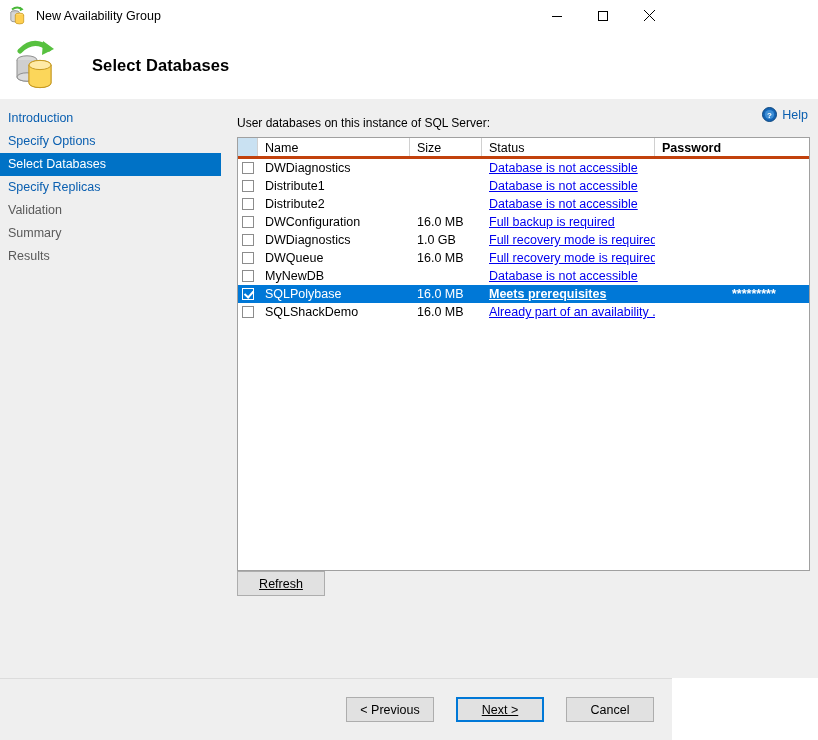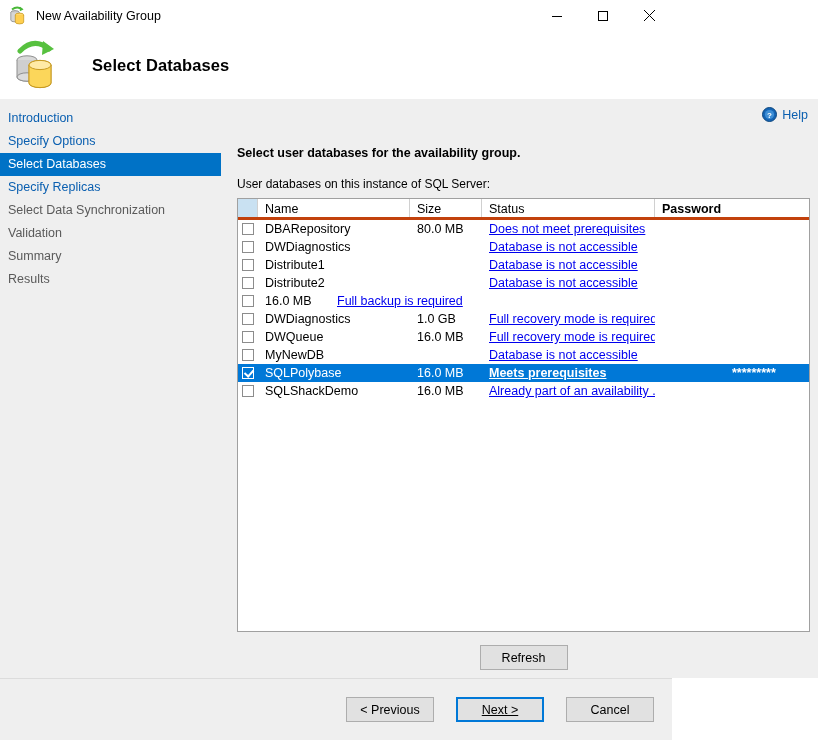--- a/index.html
+++ b/index.html
@@ -258,22 +258,22 @@
     letter-spacing: 0px;
     font-size: 12.5px;
     padding-left: 2px;
   }
   .grid-row.selected .pw-mask { color: #ffffff; }
 
   
   .refresh-row {
     width: 573px;
     display: flex;
-    justify-content: center;
-    margin-top: 13px;
+    justify-content: flex-start;
+    text-decoration: underline;
   }
   .btn {
     font-family: "Liberation Sans", sans-serif;
     font-size: 12.5px;
     color: #000000;
     background: #e1e1e1;
     border: 1px solid #adadad;
     height: 25px;
     min-width: 88px;
     padding: 0 10px;
@@ -353,65 +353,54 @@
     <div class="banner-title">Select Databases</div>
   </div>
 
   <div class="body">
 
     <div class="sidebar">
       <div class="nav-item">Introduction</div>
       <div class="nav-item">Specify Options</div>
       <div class="nav-item selected">Select Databases</div>
       <div class="nav-item">Specify Replicas</div>
-      <div class="nav-item disabled">Select Data Synchronization</div>
       <div class="nav-item disabled">Validation</div>
       <div class="nav-item disabled">Summary</div>
       <div class="nav-item disabled">Results</div>
     </div>
     <div class="sidebar-divider"></div>
 
     <div class="content">
 
       <div class="help-link">
         <span class="help-icon">
           <svg width="15" height="15" viewBox="0 0 15 15">
             <circle cx="7.5" cy="7.5" r="7" fill="#1464b4" stroke="#0c477f" stroke-width="1"></circle>
             <circle cx="7.5" cy="7.5" r="4.6" fill="#3e8fd6"></circle>
             <text x="7.5" y="11" font-family="Liberation Sans, sans-serif" font-size="8" font-weight="bold" fill="#ffffff" text-anchor="middle">?</text>
           </svg>
         </span>
         <span>Help</span>
       </div>
 
-      <div class="content-heading">Select user databases for the availability group.</div>
       <div class="content-sublabel">User databases on this instance of SQL Server:</div>
 
       <div class="grid">
         <div class="grid-header">
           <div class="gh-cell chk"></div>
           <div class="gh-cell col-name">Name</div>
           <div class="gh-cell col-size">Size</div>
           <div class="gh-cell col-status">Status</div>
           <div class="gh-cell col-pass">Password</div>
         </div>
         <div class="grid-rows" id="grid-rows">
             <div class="grid-row">
               <div class="gr-cell chk">
                 <div class="checkbox"></div>
               </div>
-              <div class="gr-cell col-name">DBARepository</div>
-              <div class="gr-cell col-size">80.0 MB</div>
-              <div class="gr-cell col-status"><span class="status-link">Does not meet prerequisites</span></div>
-              <div class="gr-cell col-pass"></div>
-            </div>
-            <div class="grid-row">
-              <div class="gr-cell chk">
-                <div class="checkbox"></div>
-              </div>
               <div class="gr-cell col-name">DWDiagnostics</div>
               <div class="gr-cell col-size"></div>
               <div class="gr-cell col-status"><span class="status-link">Database is not accessible</span></div>
               <div class="gr-cell col-pass"></div>
             </div>
             <div class="grid-row">
               <div class="gr-cell chk">
                 <div class="checkbox"></div>
               </div>
               <div class="gr-cell col-name">Distribute1</div>
@@ -425,20 +414,21 @@
               </div>
               <div class="gr-cell col-name">Distribute2</div>
               <div class="gr-cell col-size"></div>
               <div class="gr-cell col-status"><span class="status-link">Database is not accessible</span></div>
               <div class="gr-cell col-pass"></div>
             </div>
             <div class="grid-row">
               <div class="gr-cell chk">
                 <div class="checkbox"></div>
               </div>
+              <div class="gr-cell col-name">DWConfiguration</div>
               <div class="gr-cell col-size">16.0 MB</div>
               <div class="gr-cell col-status"><span class="status-link">Full backup is required</span></div>
               <div class="gr-cell col-pass"></div>
             </div>
             <div class="grid-row">
               <div class="gr-cell chk">
                 <div class="checkbox"></div>
               </div>
               <div class="gr-cell col-name">DWDiagnostics</div>
               <div class="gr-cell col-size">1.0 GB</div>

